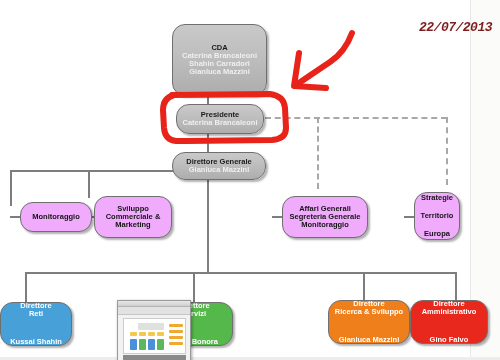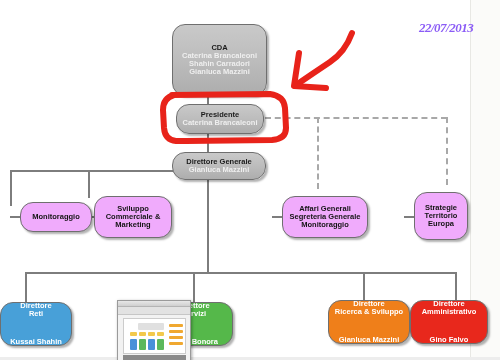--- a/index.html
+++ b/index.html
@@ -156,25 +156,25 @@
   }
 
   
   .ink {
     position: absolute;
     pointer-events: none;
   }
   
   .datestamp {
     position: absolute;
-    font-family: Liberation Serif, serif;
+    font-family: Liberation Mono, monospace;
     font-weight: bold;
     font-style: italic;
     font-size: 13px;
-    color: #8b5cf6;
+    color: #7f1d1d;
     letter-spacing: -0.5px;
     white-space: nowrap;
   }
 </style>
 </head>
 <body>
 
 <div id="canvas">
 
   <div class="page-edge" style="left:470px;"></div>
@@ -230,21 +230,21 @@
     <span class="ln role">Commerciale &amp;</span>
     <span class="ln role">Marketing</span>
   </div>
 
   <div class="node yellow" style="left:282px; top:196px; width:86px; height:42px; font-size:7.5px;">
     <span class="ln role">Affari Generali</span>
     <span class="ln role">Segreteria Generale</span>
     <span class="ln role">Monitoraggio</span>
   </div>
 
-  <div class="node yellow" style="left:414px; top:192px; width:54px; height:48px; font-size:7.5px;">
+  <div class="node yellow" style="left:414px; top:192px; width:46px; height:48px; font-size:7.5px;justify-content:space-between;">
     <span class="ln role">Strategie</span>
     <span class="ln role">Territorio</span>
     <span class="ln role">Europa</span>
   </div>
 
   <div class="node blue" style="left:0px; top:302px; width:72px; height:44px; font-size:7.5px;">
     <span class="ln role">Direttore</span>
     <span class="ln role">Reti</span>
     <span class="ln person">Kussai Shahin</span>
   </div>

